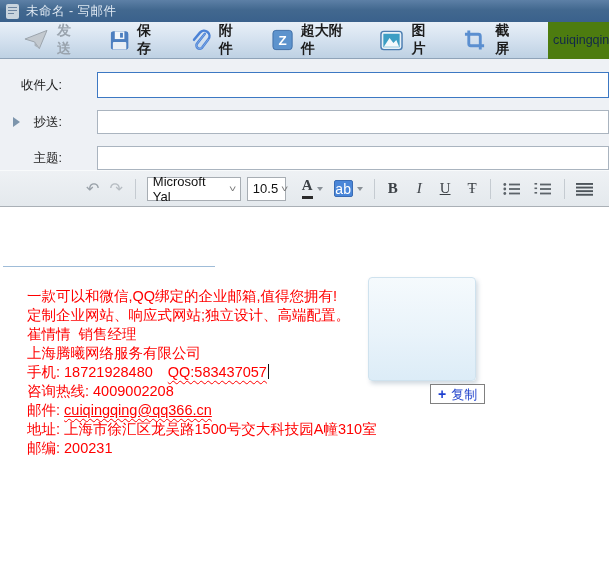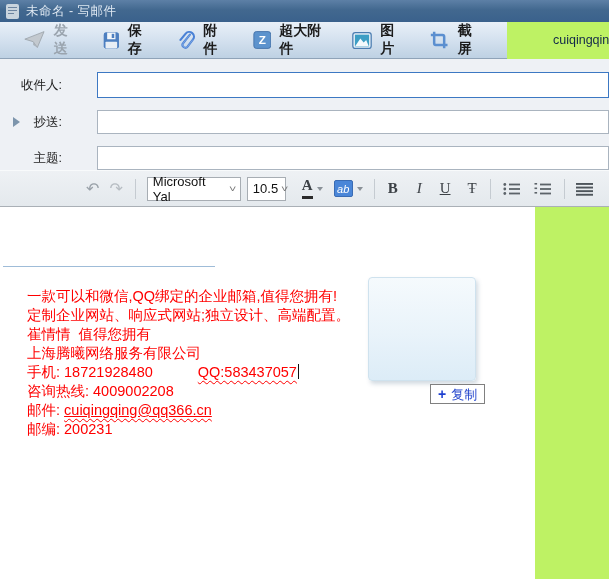--- a/index.html
+++ b/index.html
@@ -1,32 +1,32 @@
 <!DOCTYPE html>
 <html><head>
 <meta charset="utf-8">
 <style>
   html,body{margin:0;padding:0;background:#fff;}
   .page{position:relative;width:609px;height:579px;overflow:hidden;
-        font-family:"Liberation Sans","DejaVu Sans",sans-serif;background:#bef264;
+        font-family:"Liberation Sans","DejaVu Sans",sans-serif;background:#4d7c0f;
         -webkit-font-smoothing:antialiased;}
 
   
   .titlebar{position:absolute;left:0;top:0;width:609px;height:22px;
     background:linear-gradient(#5d80a6 0%,#42688f 45%,#3a618c 100%);
     display:flex;align-items:center;padding-left:6px;box-sizing:border-box;}
   .titlebar .ttl{color:#dfe8f2;font-size:12.5px;margin-left:7px;letter-spacing:.5px;}
   .docic{width:13px;height:15px;background:#c9d4de;border-radius:2px;position:relative;}
   .docic:before{content:"";position:absolute;left:2px;top:3px;width:9px;height:1.5px;background:#5a7austin;
     background:#5a7austin;}
   .docic i{position:absolute;left:2px;width:9px;height:1.5px;background:#6c84a0;}
   .docic i:nth-child(1){top:3px}.docic i:nth-child(2){top:6px}.docic i:nth-child(3){top:9px;width:6px}
 
   
-  .toolbar{position:absolute;left:0;top:22px;width:507px;height:37px;
+  .toolbar{position:absolute;left:0;top:22px;width:548px;height:37px;
     background:linear-gradient(#e9f0f8 0%,#d4e1ef 50%,#bed1e3 100%);
     border-bottom:1px solid #8fa3b8;display:flex;align-items:flex-start;
     padding-left:24px;box-sizing:border-box;}
   .tb-item{display:flex;align-items:center;margin-right:26px;cursor:pointer;}
   .tb-item .lbl{font-size:14px;color:#1c1c1c;margin-left:8px;font-weight:bold;
     font-family:"Liberation Sans",sans-serif;}
   .tb-item.disabled .lbl{color:#9aa4ae;font-weight:bold;}
   .account{position:absolute;left:553px;top:0;height:37px;line-height:37px;
     font-size:12.5px;color:#12284a;white-space:nowrap;}
 
@@ -51,33 +51,33 @@
   .vsep{width:1px;height:20px;background:#c5cbd1;margin:0 0;}
   .selbox{height:24px;background:#fff;border:1px solid #a7adb3;display:flex;align-items:center;
     justify-content:space-between;box-sizing:border-box;padding:0 5px;font-size:13px;color:#111;
     cursor:pointer;}
   .chev{font-size:9px;color:#777;margin-left:4px;transform:scaleX(1.4);}
   .btn-letter{font-family:"Liberation Serif",serif;font-size:15px;color:#3c4146;
     font-weight:bold;cursor:pointer;line-height:1;}
   .colorA{position:relative;font-family:"Liberation Serif",serif;font-weight:bold;font-size:15px;
     color:#3c4146;cursor:pointer;padding-bottom:3px;border-bottom:3px solid #2b2b2b;line-height:1;}
   .hl{width:17px;height:15px;background:#4a86d8;border:1px solid #3a6cb4;border-radius:2px;
-    color:#fff;font-size:11px;display:flex;align-items:center;justify-content:center;cursor:pointer;font-style:italic;}
+    color:#fff;font-size:14px;display:flex;align-items:center;justify-content:center;cursor:pointer;}
   .ddarrow{width:0;height:0;border-top:4px solid #8a9198;border-left:3.5px solid transparent;
     border-right:3.5px solid transparent;margin-left:4px;cursor:pointer;}
 
   
-  .mbody{position:absolute;left:0;top:207px;width:535px;height:372px;background:#fff;}
+  .mbody{position:absolute;left:0;top:207px;width:609px;height:372px;background:#fff;}
   .sig-divider{position:absolute;left:3px;top:59px;width:212px;height:1px;background:#9fbcd8;}
   .sig{position:absolute;left:27px;top:80px;}
   .sig-line{font-size:14.5px;line-height:19px;color:#ff0000;white-space:pre;}
   .wavy{text-decoration:underline;text-decoration-style:wavy;text-decoration-thickness:1px;
     text-underline-offset:3px;}
   .solidu{text-decoration:underline;text-underline-offset:1px;}
-  .qqgap{margin-left:45px;}
+  .qqgap{margin-left:15px;}
   .caret{display:inline-block;width:1.5px;height:15px;background:#111;vertical-align:-2px;margin-left:1px;}
 
   .note{position:absolute;left:368px;top:70px;width:106px;height:102px;border-radius:4px;
     background:linear-gradient(#f5fafd 0%,#e9f3fa 55%,#dcecf7 100%);
     border:1px solid #cfe2ee;box-shadow:2px 3px 4px rgba(80,110,140,.25);cursor:move;}
   .copybtn{position:absolute;left:430px;top:177px;height:20px;box-sizing:border-box;
     border:1px solid #808080;background:#fff;display:flex;align-items:center;
     padding:0 7px;cursor:pointer;}
   .copybtn .plus{color:#1d3fd0;font-weight:bold;font-size:14px;margin-right:5px;line-height:1;}
   .copybtn .cl{color:#2244cc;font-size:13px;line-height:1;}
@@ -226,25 +226,26 @@
       <rect x="0" y="11.8" width="17" height="1.9" fill="#4e555b"></rect>
     </svg>
   </div>
 
   <div class="mbody">
     <div class="sig-divider"></div>
 
     <div class="sig">
       <div class="sig-line">一款可以和微信,QQ绑定的企业邮箱,值得您拥有!</div>
       <div class="sig-line">定制企业网站、响应式网站;独立设计、高端配置。</div>
-      <div class="sig-line">崔情情  值得您拥有</div>
+      <div class="sig-line">崔情情  销售经理</div>
       <div class="sig-line">上海腾曦网络服务有限公司</div>
       <div class="sig-line"><span>手机: 18721928480</span><span class="wavy qqgap">QQ:583437057</span><span class="caret"></span></div>
       <div class="sig-line">咨询热线: 4009002208</div>
       <div class="sig-line"><span>邮件: </span><span class="wavy"><span class="solidu">cuiqingqing@qq366.cn</span></span></div>
+      <div class="sig-line">地址: 上海市徐汇区龙吴路1500号交大科技园A幢310室</div>
       <div class="sig-line">邮编: 200231</div>
     </div>
 
     <div class="note"></div>
 
     <div class="copybtn">
       <span class="plus">+</span>
       <span class="cl">复制</span>
     </div>
   </div>

